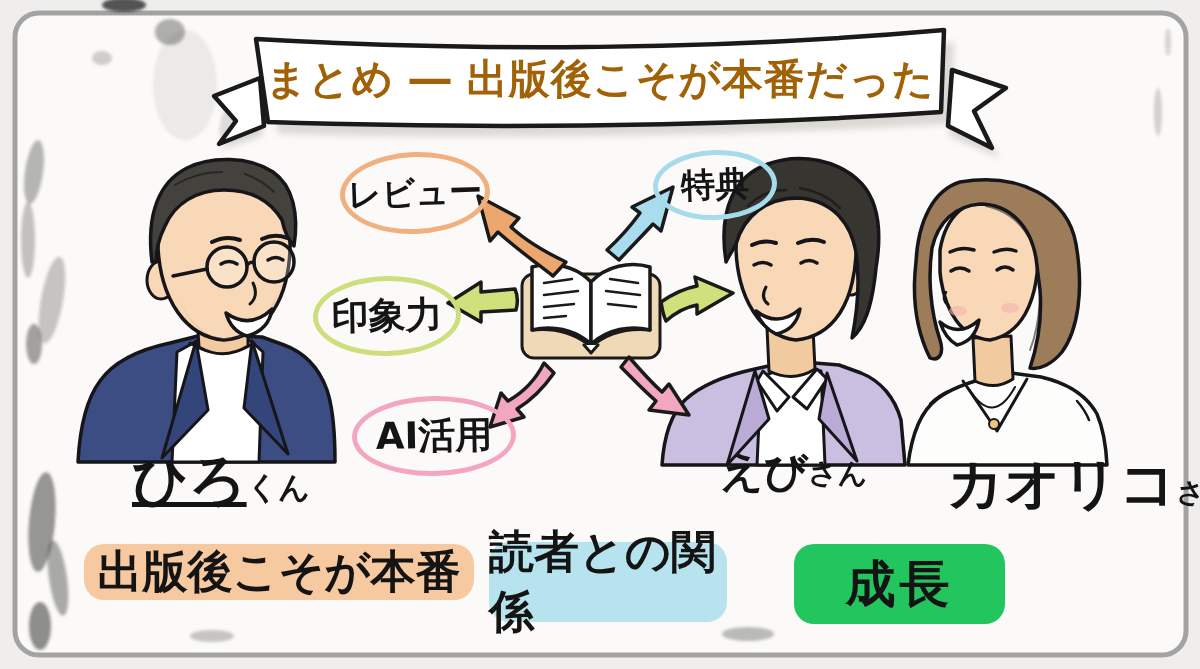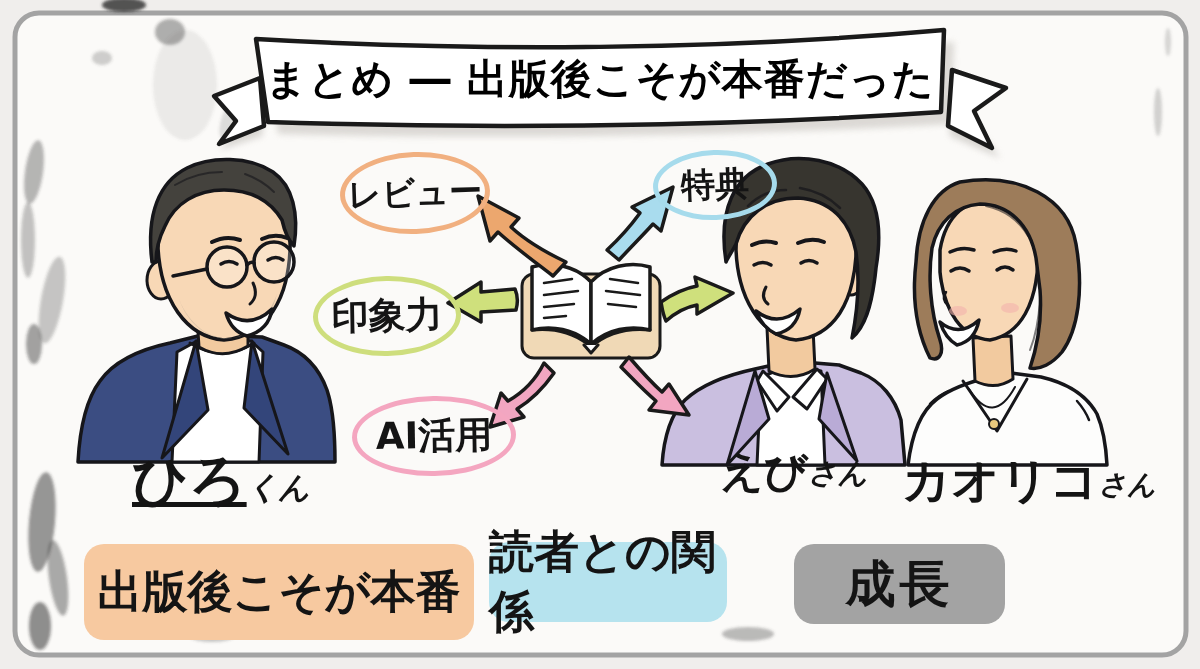--- a/index.html
+++ b/index.html
@@ -3,38 +3,38 @@
 <meta charset="utf-8">
 <style>
   html,body{margin:0;padding:0;background:#e8e6e3;}
   .stage{
     position:relative;width:1200px;height:669px;overflow:hidden;
     background:#f0eeec;
     font-family:"DejaVu Sans",sans-serif;color:#141414;
   }
   .art{position:absolute;left:0;top:0;}
   .txt{position:absolute;display:flex;align-items:center;justify-content:center;
-       font-weight:800;color:#000000;white-space:nowrap;}
+       font-weight:800;color:#a16207;white-space:nowrap;}
   .banner-title{left:262px;top:46px;width:676px;height:66px;font-size:41px;letter-spacing:1px;}
   .bubble{position:absolute;border-style:solid;border-width:5px;border-radius:50%;
           display:flex;align-items:center;justify-content:center;font-weight:800;
           background:transparent;}
   .b-review{left:340px;top:152px;width:140px;height:72px;font-size:33px;transform:rotate(-2deg);}
   .b-tokuten{left:653px;top:150px;width:114px;height:60px;font-size:34px;transform:rotate(-2deg);}
   .b-insho{left:313px;top:276px;width:138px;height:70px;font-size:37px;transform:rotate(-1deg);}
   .b-ai{left:352px;top:396px;width:154px;height:70px;font-size:37px;transform:rotate(-1deg);}
   .person-name{position:absolute;display:flex;align-items:flex-end;font-weight:800;white-space:nowrap;}
   .person-name .big{line-height:1;}
-  .person-name .small{line-height:1;padding-bottom:5px;font-style:italic;}
+  .person-name .small{line-height:1;padding-bottom:5px;}
   .n-hiro{left:132px;top:452px;}  .n-hiro .big{font-size:56px;text-decoration:underline;} .n-hiro .small{font-size:31px;}
   .n-ebi{left:720px;top:450px;}   .n-ebi .big{font-size:43px;}  .n-ebi .small{font-size:29px;}
-  .n-kaoriko{left:902px;top:456px;}.n-kaoriko .big{font-size:48px;}.n-kaoriko .small{font-size:28px;}
+  .n-kaoriko{left:902px;top:456px;}.n-kaoriko .big{font-size:56px;margin-left:45px;}.n-kaoriko .small{font-size:28px;}
   .pill{position:absolute;border-radius:20px;display:flex;align-items:center;justify-content:center;
         font-weight:800;}
-  .p1{left:84px;top:544px;width:390px;height:96px;font-size:45px;}
+  .p1{left:84px;top:544px;width:390px;height:56px;font-size:45px;}
   .p2{left:489px;top:542px;width:238px;height:80px;font-size:45px;}
   .p3{left:794px;top:544px;width:211px;height:80px;font-size:50px;letter-spacing:4px;}
 </style>
 </head>
 <body>
 
 <div class="stage">
 
 <svg class="art" width="1200" height="669" viewBox="0 0 1200 669">
   <defs>
@@ -181,17 +181,17 @@
   <span class="big">カオリコ</span>
   <span class="small">さん</span>
 </div>
 
 <div class="pill p1" style="background-color: rgb(247, 201, 160);">
   <span>出版後こそが本番</span>
 </div>
 <div class="pill p2" style="background-color: rgb(182, 227, 238);">
   <span>読者との関係</span>
 </div>
-<div class="pill p3" style="background-color: #a3a3a3;">
+<div class="pill p3" style="background-color: #22c55e;">
   <span>成長</span>
 </div>
 
 </div>
 
 </body></html>

